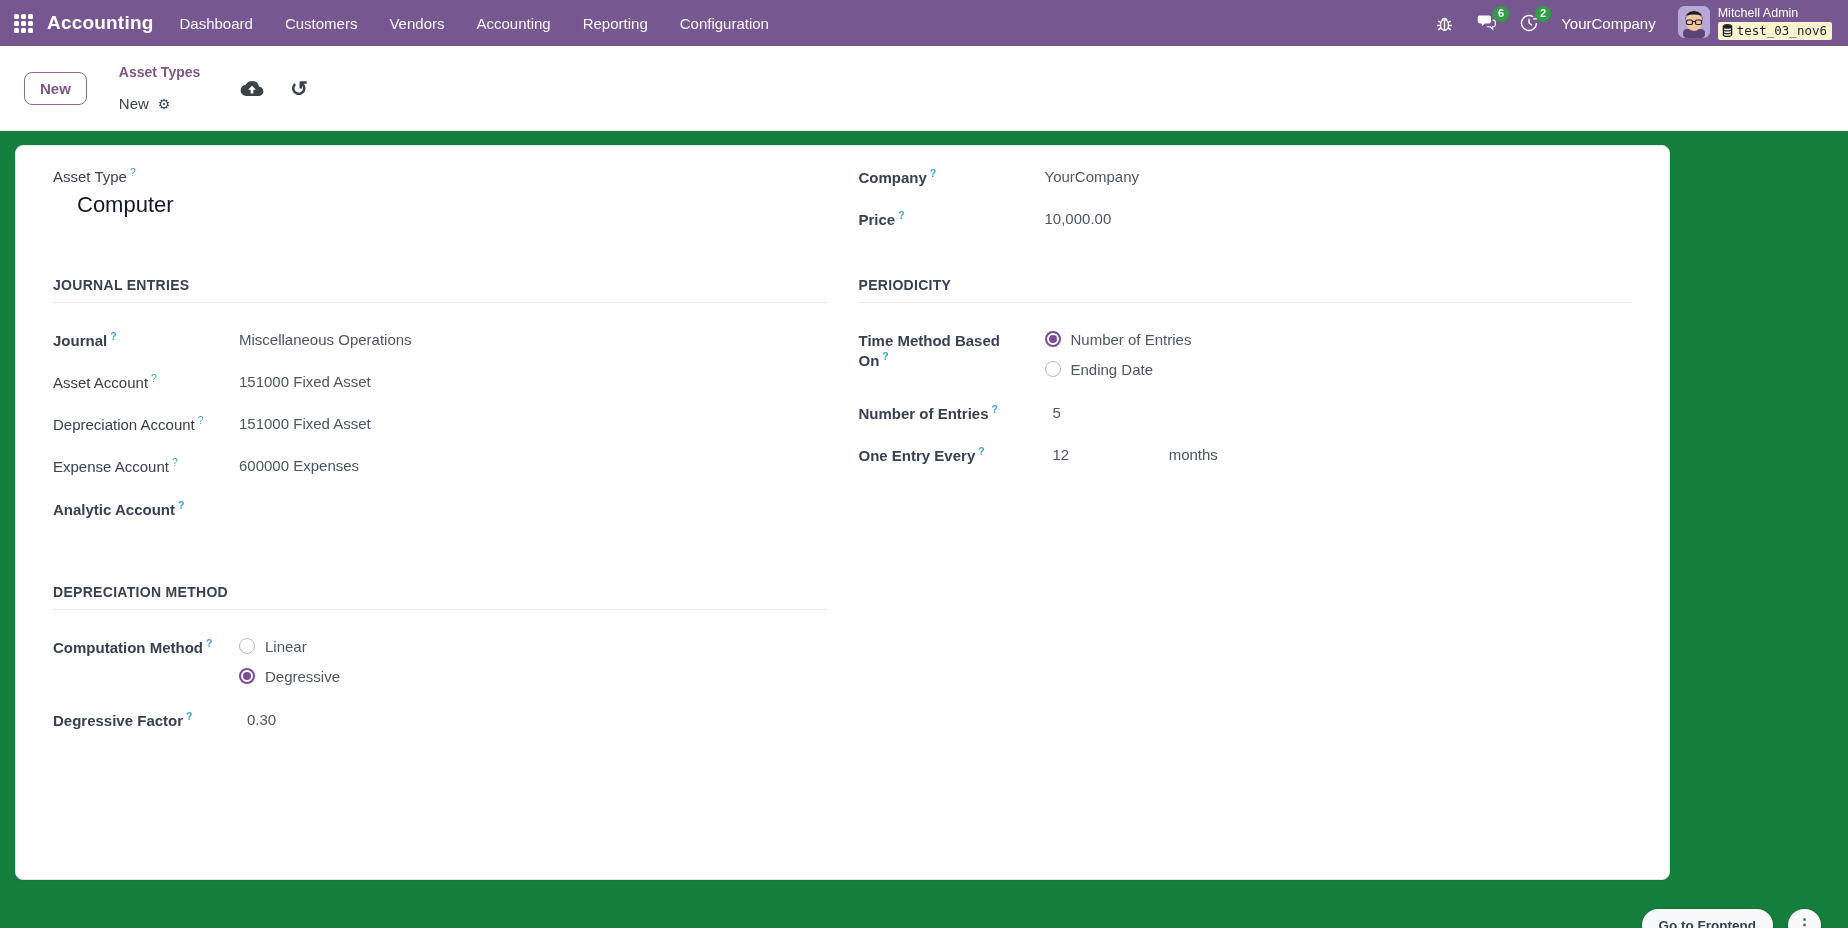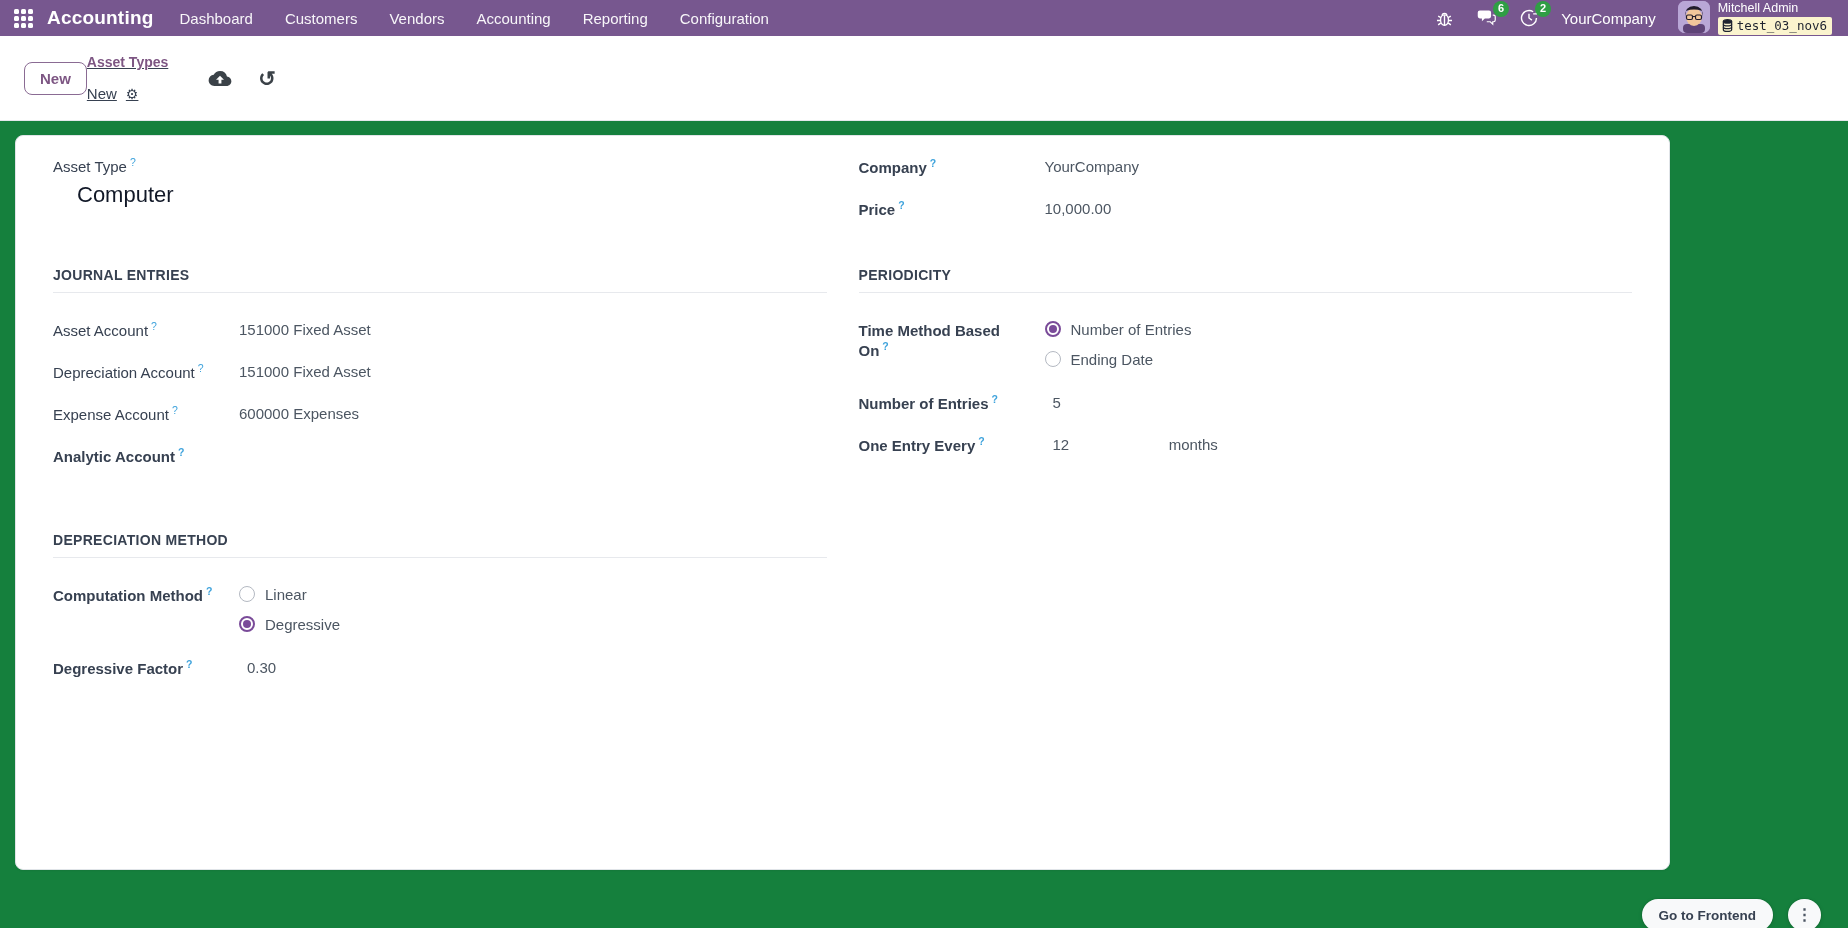--- a/index.html
+++ b/index.html
@@ -5,21 +5,21 @@
   * { box-sizing: border-box; }
   html,body { margin:0; padding:0; }
   body {
     width:1848px; height:928px; overflow:hidden;
     font-family:"Liberation Sans", sans-serif;
     background:#f9fafb; color:#374151;
   }
 
   
   .topbar {
-    height:36px; background:#77578F; color:#fff;
+    height:46px; background:#77578F; color:#fff;
     display:flex; align-items:center; padding:0 16px 0 14px;
   }
   .apps-grid {
     width:19px; height:19px; display:grid;
     grid-template-columns:repeat(3,1fr); grid-template-rows:repeat(3,1fr);
     gap:2px; margin-right:14px; cursor:pointer; flex:none;
   }
   .apps-grid span { background:#fff; border-radius:1.5px; }
   .brand { font-size:19px; font-weight:bold; letter-spacing:.2px; margin-right:26px; }
   .menu { display:flex; gap:32px; font-size:15px; }
@@ -47,21 +47,21 @@
   
   .control-panel {
     height:85px; background:#fff; border-bottom:1px solid #e4e7eb;
     display:flex; align-items:center; padding:0 16px 0 24px;
   }
   .btn-new {
     border:1px solid #8a6b93; color:#7D5683; background:#fff;
     font-family:inherit; font-size:15px; font-weight:bold;
     padding:7px 15px; border-radius:8px; cursor:pointer;
   }
-  .breadcrumb-block { margin-left:0; display:flex; flex-direction:column; gap:15px;text-decoration:underline; }
+  .breadcrumb-block { margin-left:32px; display:flex; flex-direction:column; gap:15px; }
   .breadcrumb-parent { color:#7D5683; font-size:14px; font-weight:bold; cursor:pointer; line-height:1.2; }
   .breadcrumb-current-row { display:flex; align-items:center; gap:9px; font-size:15px; color:#374151; }
   .gear-glyph { font-size:14px; color:#374151; cursor:pointer; line-height:1; }
   .cp-status-icons { display:flex; align-items:center; gap:26px; margin-left:40px; }
   .undo-glyph { font-size:21px; font-weight:bold; color:#3b4248; line-height:1; cursor:pointer; }
 
   
   .content { position:relative; height:816px; background:#15803d; }
   .sheet {
     position:absolute; left:15px; top:14px; width:1655px; height:735px;
@@ -241,20 +241,26 @@
           <span class="fcontrol fvalue">10,000.00</span>
         </div>
       </div>
     </div>
 
     <div class="cols">
       <div>
         <div class="section-title">JOURNAL ENTRIES</div>
 
         <div class="field">
+          <span class="flabel req">
+            <span>Journal</span><sup class="help">?</sup>
+          </span>
+          <span class="fcontrol fvalue">Miscellaneous Operations</span>
+        </div>
+        <div class="field">
           <span class="flabel">
             <span>Asset Account</span><sup class="help">?</sup>
           </span>
           <span class="fcontrol fvalue">151000 Fixed Asset</span>
         </div>
         <div class="field">
           <span class="flabel">
             <span>Depreciation Account</span><sup class="help">?</sup>
           </span>
           <span class="fcontrol fvalue">151000 Fixed Asset</span>

